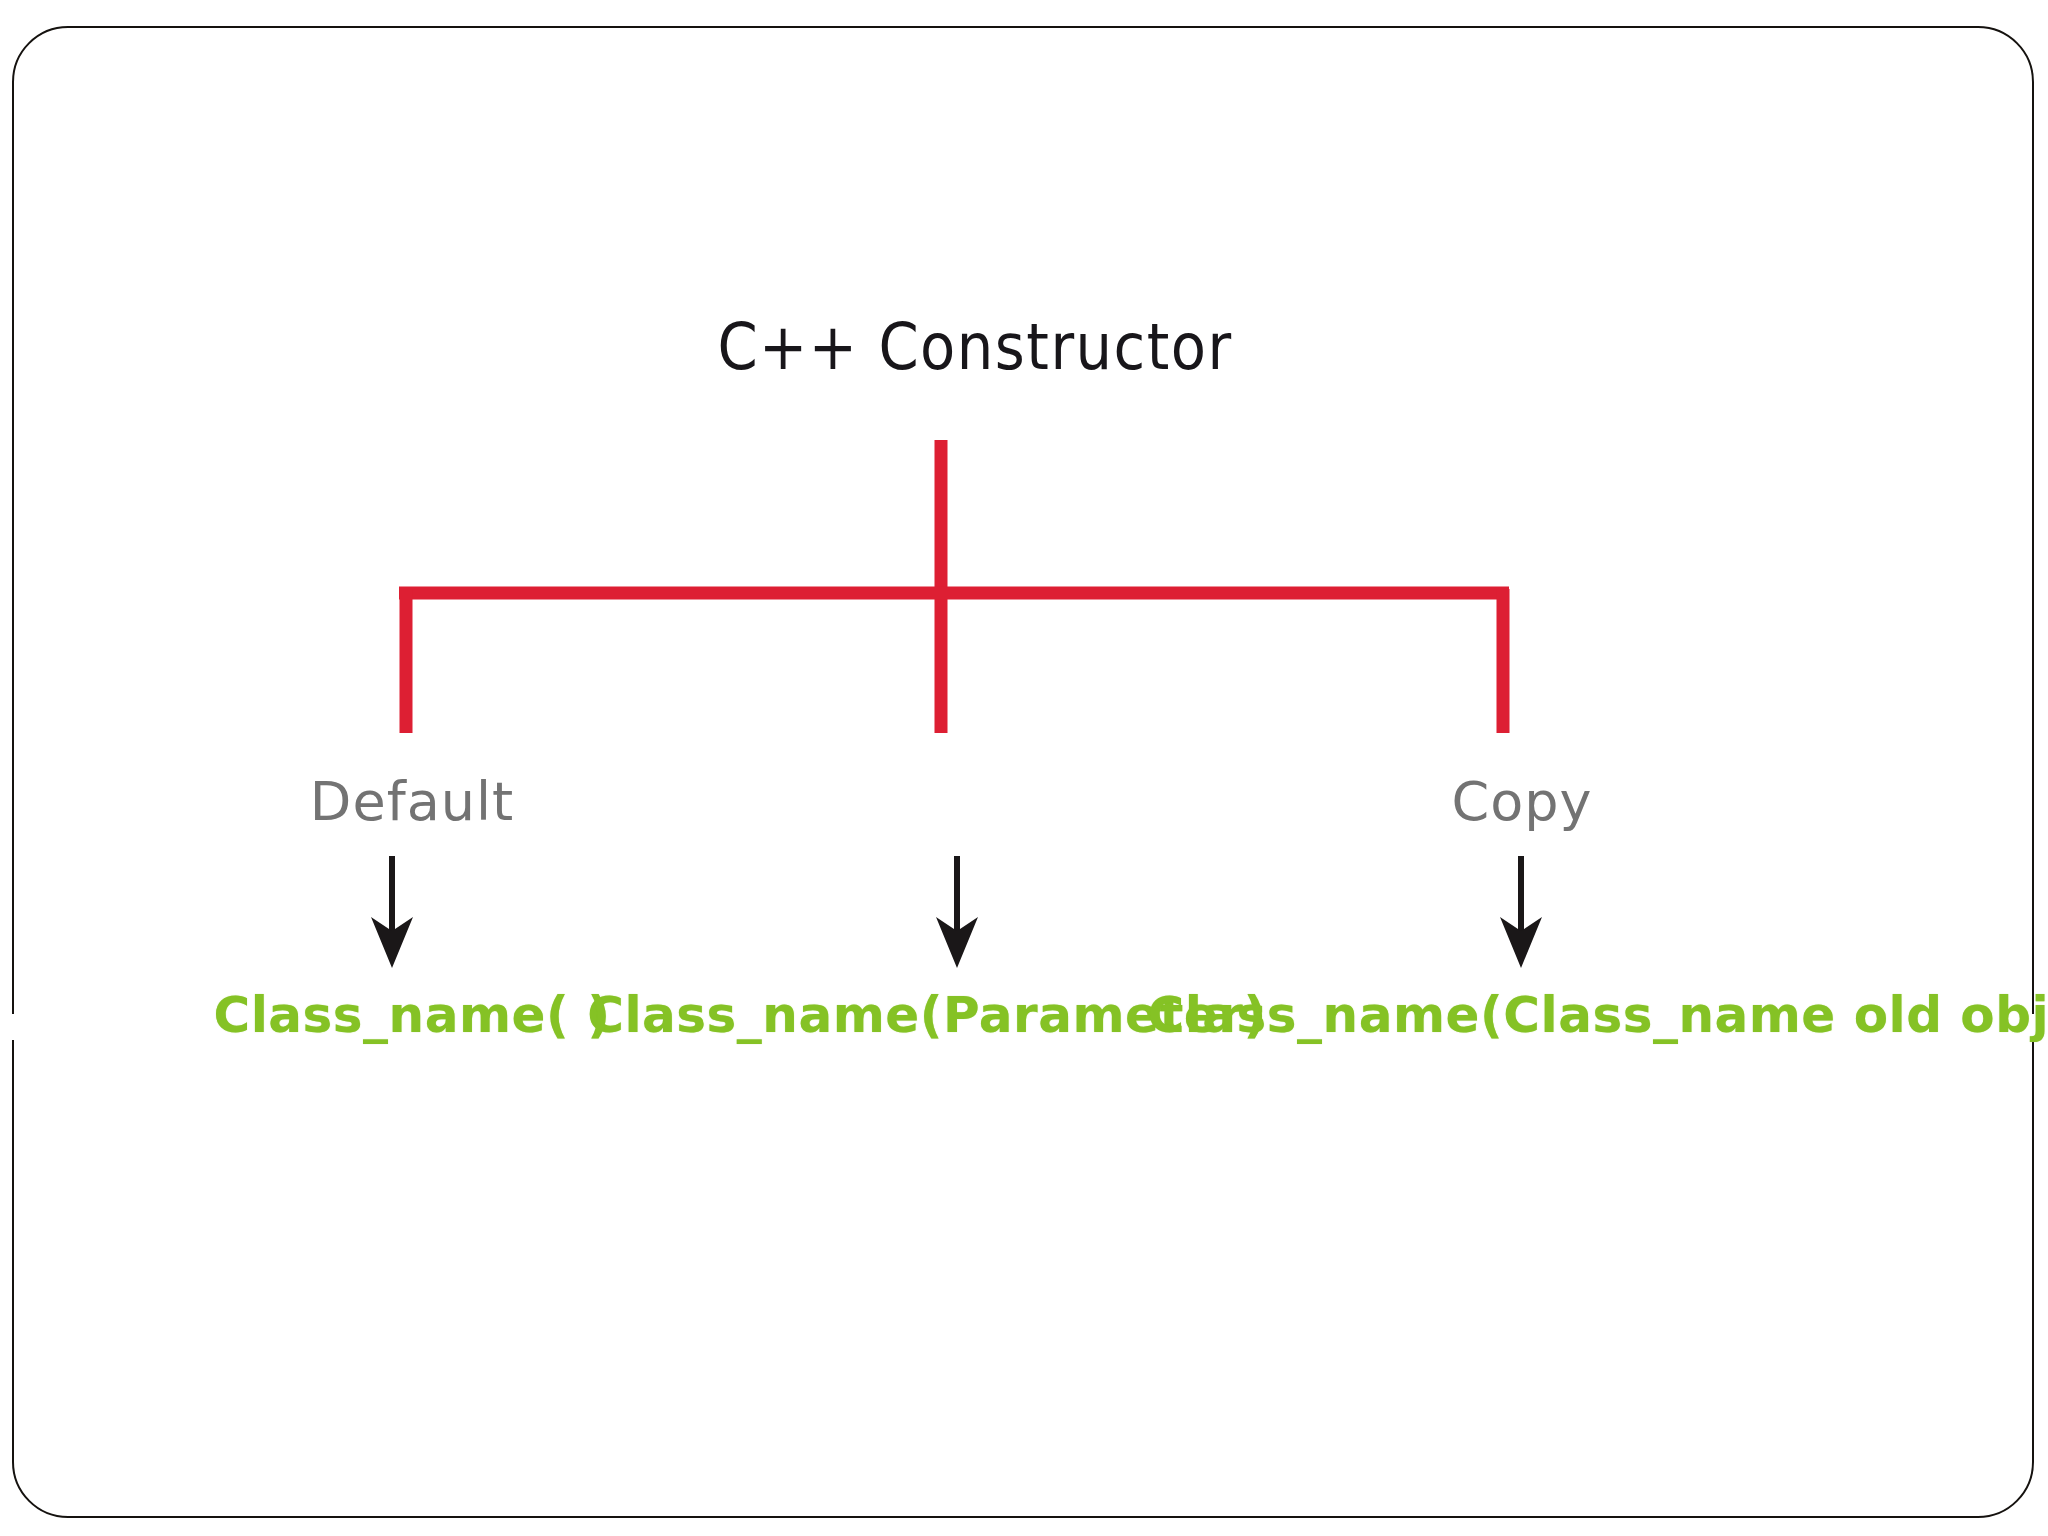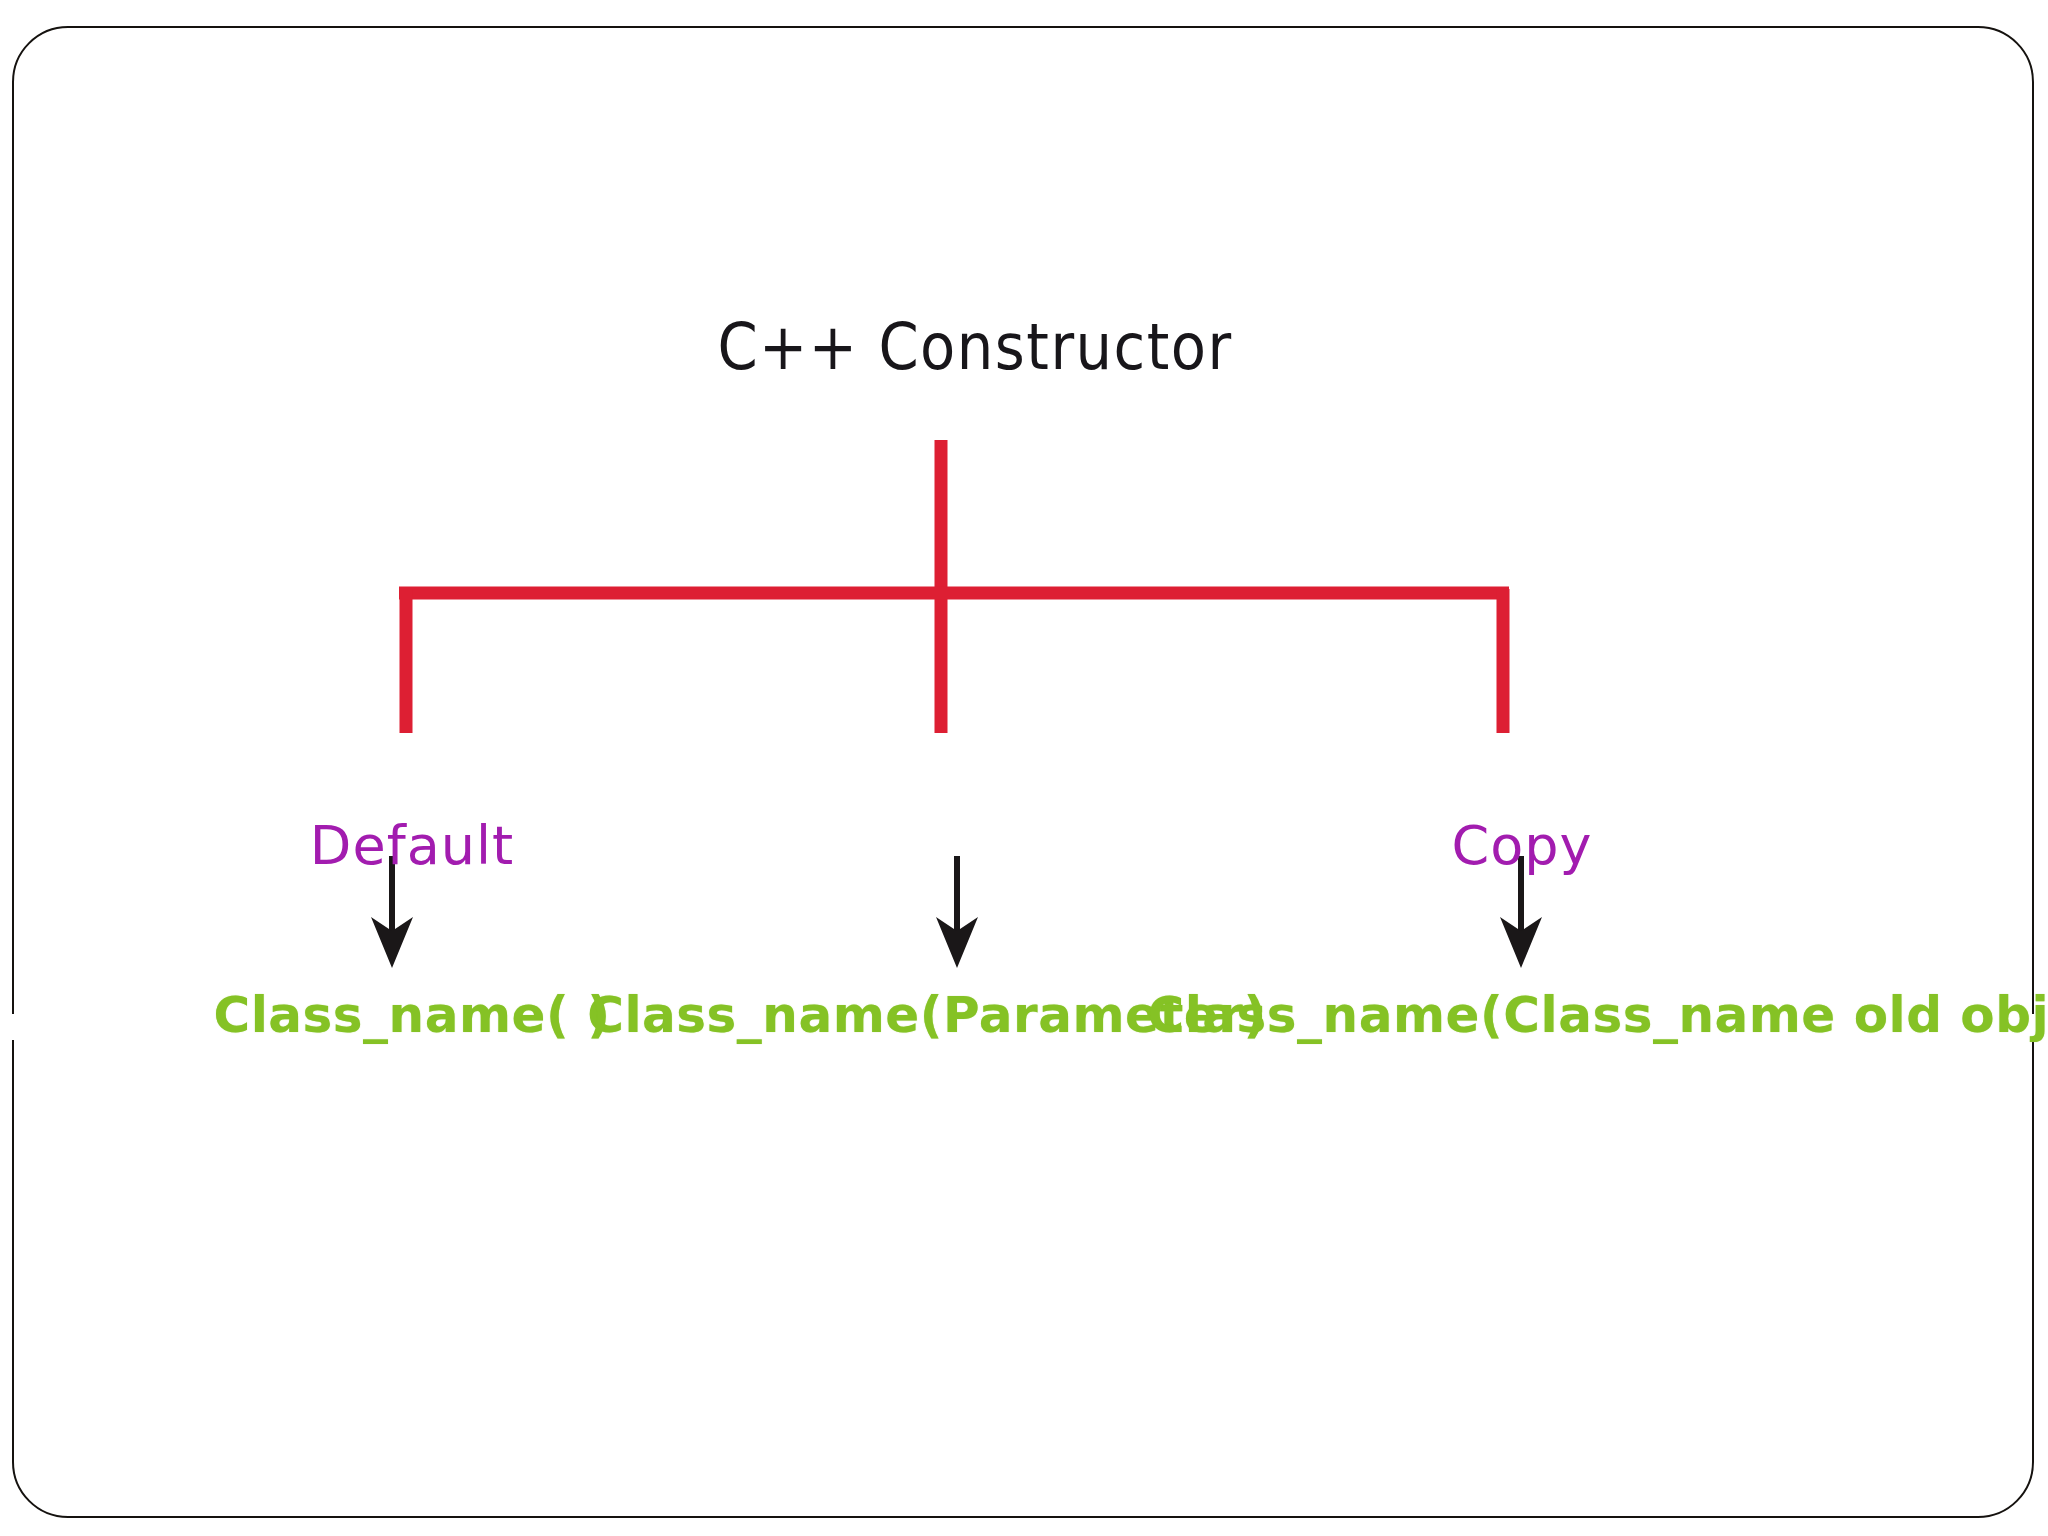--- a/index.html
+++ b/index.html
@@ -72,23 +72,22 @@
     font-weight: 400;
     color: #18161a;
     letter-spacing: 1.5px;
     font-stretch: condensed;
   }
 
   .branch-text {
     font-family: "DejaVu Sans", sans-serif;
     font-size: 54px;
     font-weight: 400;
-    color: #a21caf;
+    color: #737373;
     letter-spacing: 1px;
-    margin-top: 44px;
   }
 
   .code-text {
     font-family: "DejaVu Sans", sans-serif;
     font-size: 50px;
     font-weight: 700;
     color: #85c225;
     letter-spacing: 0.5px;
     text-shadow: 0 0 1px rgba(133,194,37,0.55);
   }

